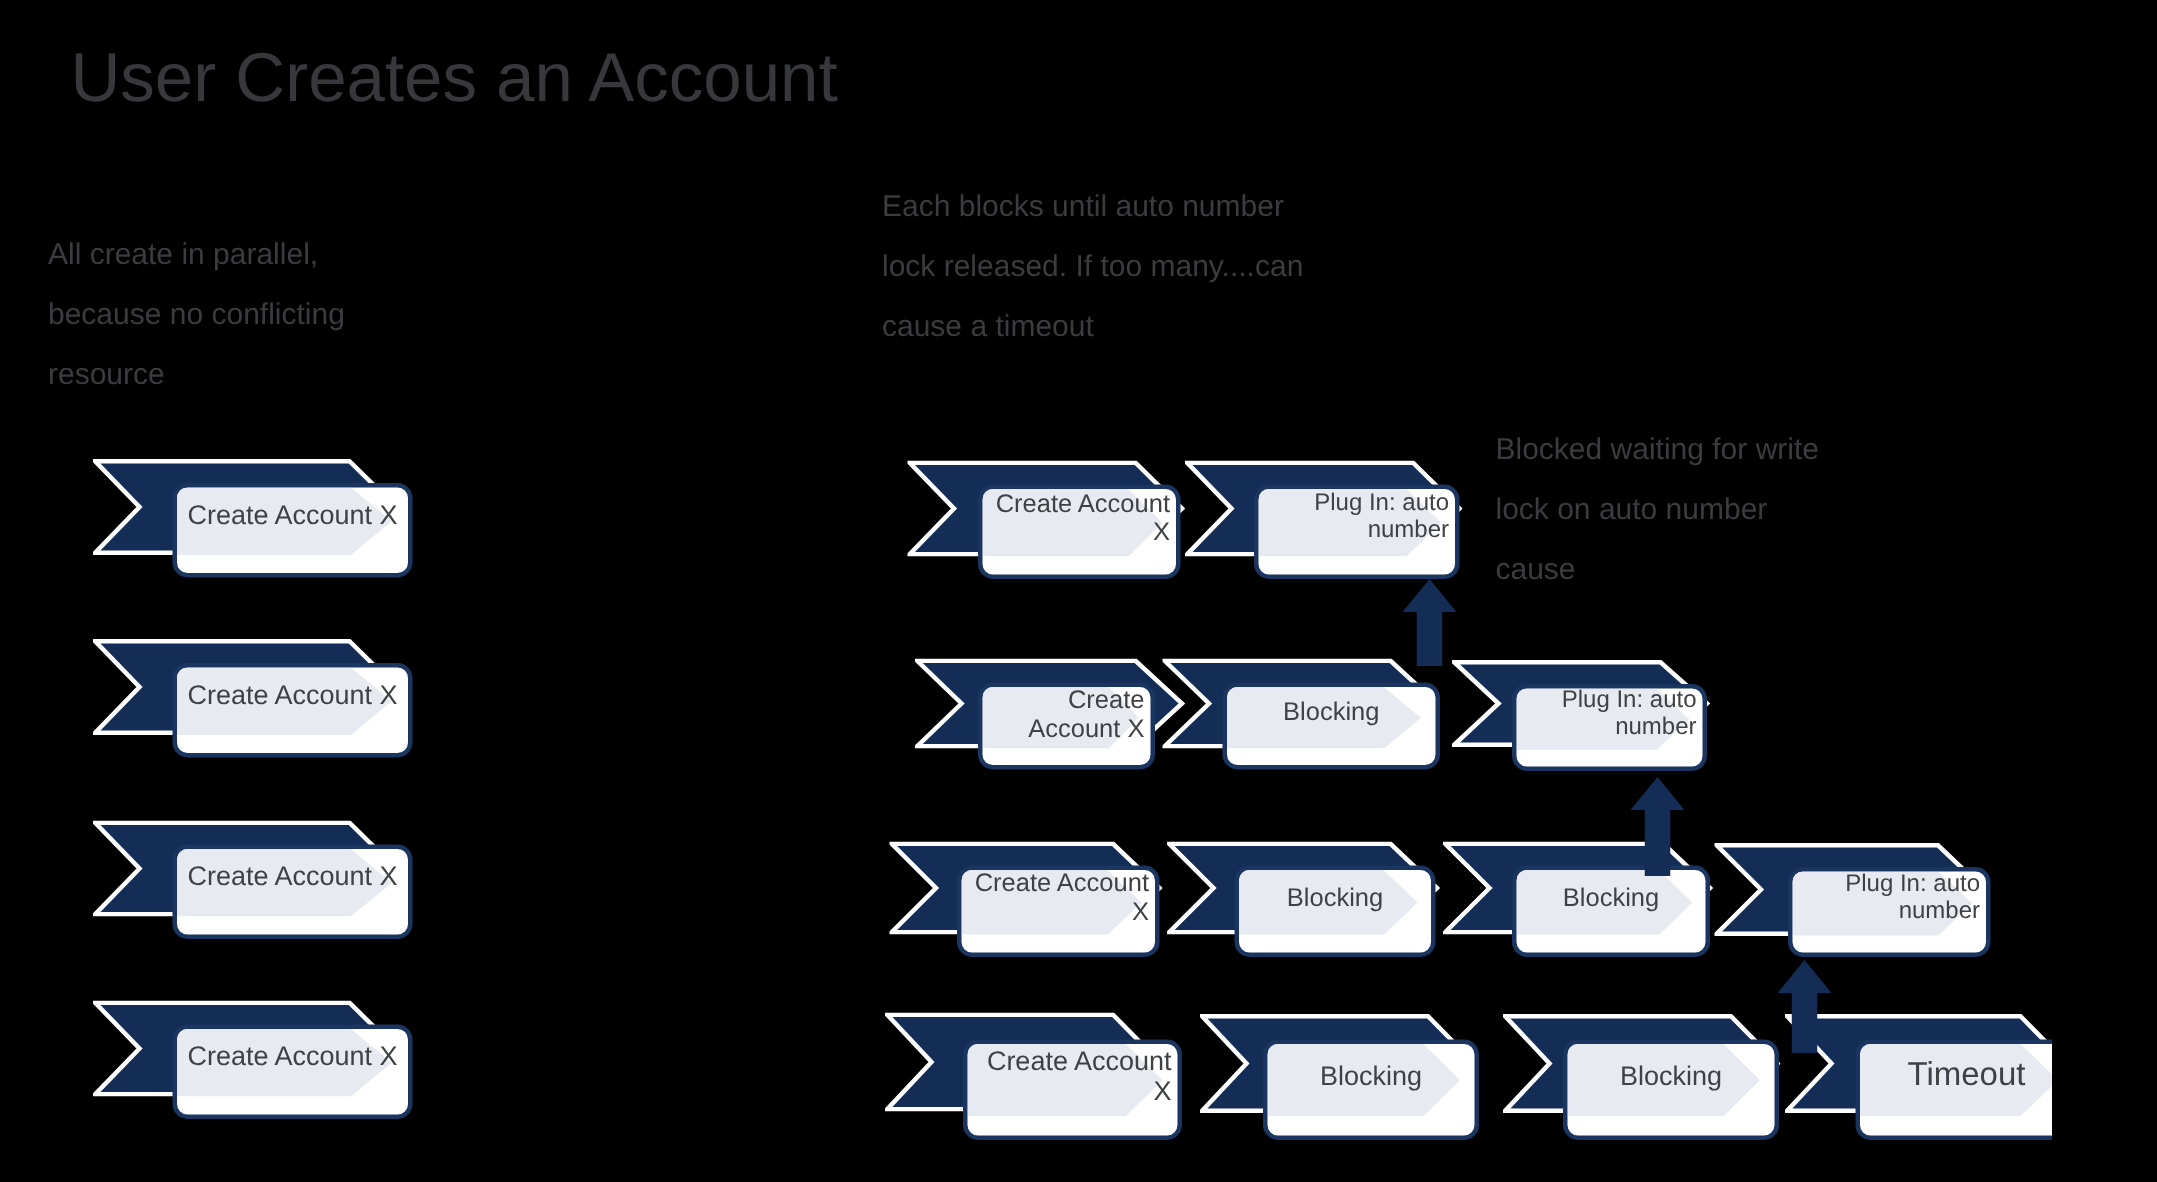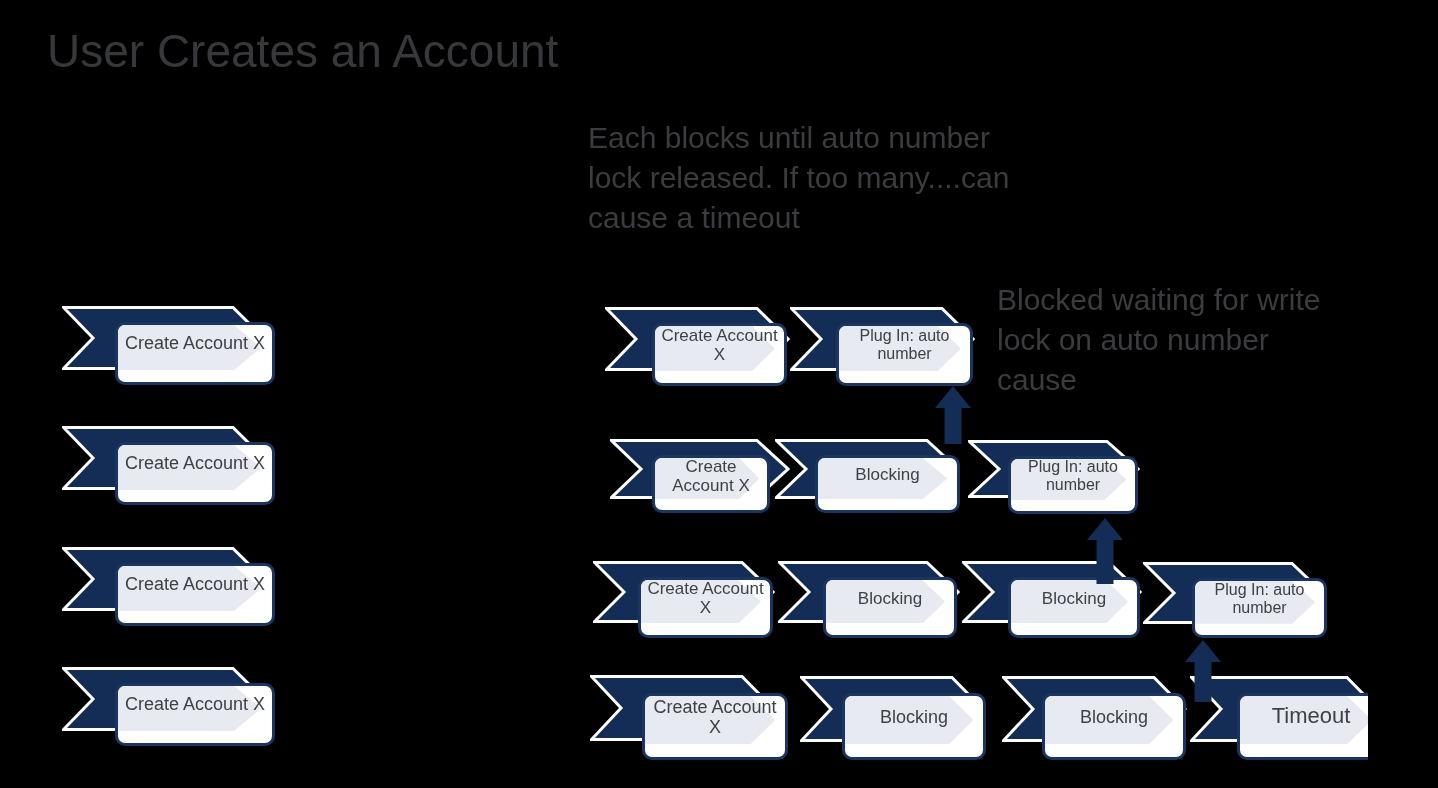--- a/index.html
+++ b/index.html
@@ -17,51 +17,54 @@
     position:relative;width:1368px;height:788px;background:var(--bg);
     overflow:hidden;font-family:"Liberation Sans","DejaVu Sans",sans-serif;
   }
   .slide-title{
     position:absolute;left:47px;top:24px;
     font-size:46px;font-weight:300;color:var(--title);
     letter-spacing:0px;white-space:nowrap;
   }
   .note{
     position:absolute;white-space:pre-line;
-    font-size:30px;line-height:40px;font-weight:300;color:var(--note);
+    font-size:20px;line-height:40px;font-weight:300;color:var(--note);
   }
   #note-parallel{left:32px;top:150px;}
   #note-blocking{left:588px;top:118px;}
   #note-blocked-waiting{left:997px;top:280px;}
   .shape{position:absolute;left:0;top:0;width:0;height:0;}
   .chev-svg{position:absolute;display:block;}
   .label-box{
     position:absolute;box-sizing:border-box;
     background:var(--box-fill);
     border:3px solid var(--box-border);
     border-radius:10px;overflow:hidden;
   }
   .box-chev-fill{
     position:absolute;left:0;top:0;width:93%;height:79%;
     background:var(--box-chev);
     clip-path:polygon(0 0,81% 0,100% 50%,81% 100%,0 100%);
   }
   .step-label{
     position:absolute;left:0;top:0;right:0;bottom:0;
     display:flex;align-items:center;justify-content:center;
-    text-align:center;padding:0 4px 14% 4px;box-sizing:border-box;
+    text-align:right;padding:0 4px 14% 4px;box-sizing:border-box;
     color:var(--box-text);line-height:1.12;
   }
   .up-arrow{position:absolute;display:block;}
 </style>
 </head>
 <body>
 
 <div id="stage">
   <div class="slide-title">User Creates an Account</div>
+  <div class="note" id="note-parallel">All create in parallel,
+because no conflicting
+resource</div>
   <div class="note" id="note-blocking">Each blocks until auto number
 lock released. If too many....can
 cause a timeout</div>
   <div class="note" id="note-blocked-waiting">Blocked waiting for write
 lock on auto number
 cause</div>
   <div id="diagram">
       <div class="shape">
         <svg width="204" height="64" viewBox="0 0 204 64" class="chev-svg" style="left: 62px; top: 306px;">
           <polygon points="1.5,1.5 171,1.5 202,32 171,62.5 1.5,62.5 31,32" fill="#132d57" stroke="#ffffff" stroke-width="3" stroke-linejoin="miter"></polygon>

